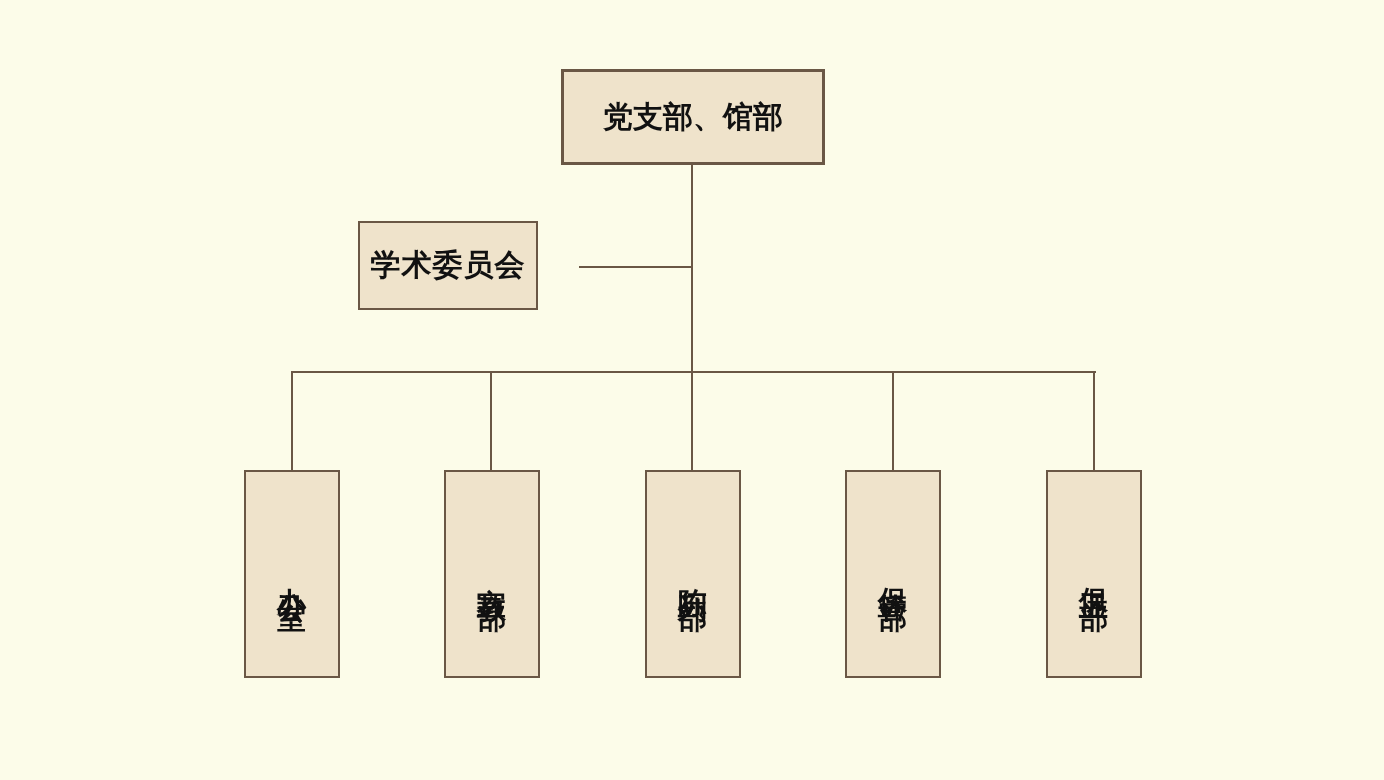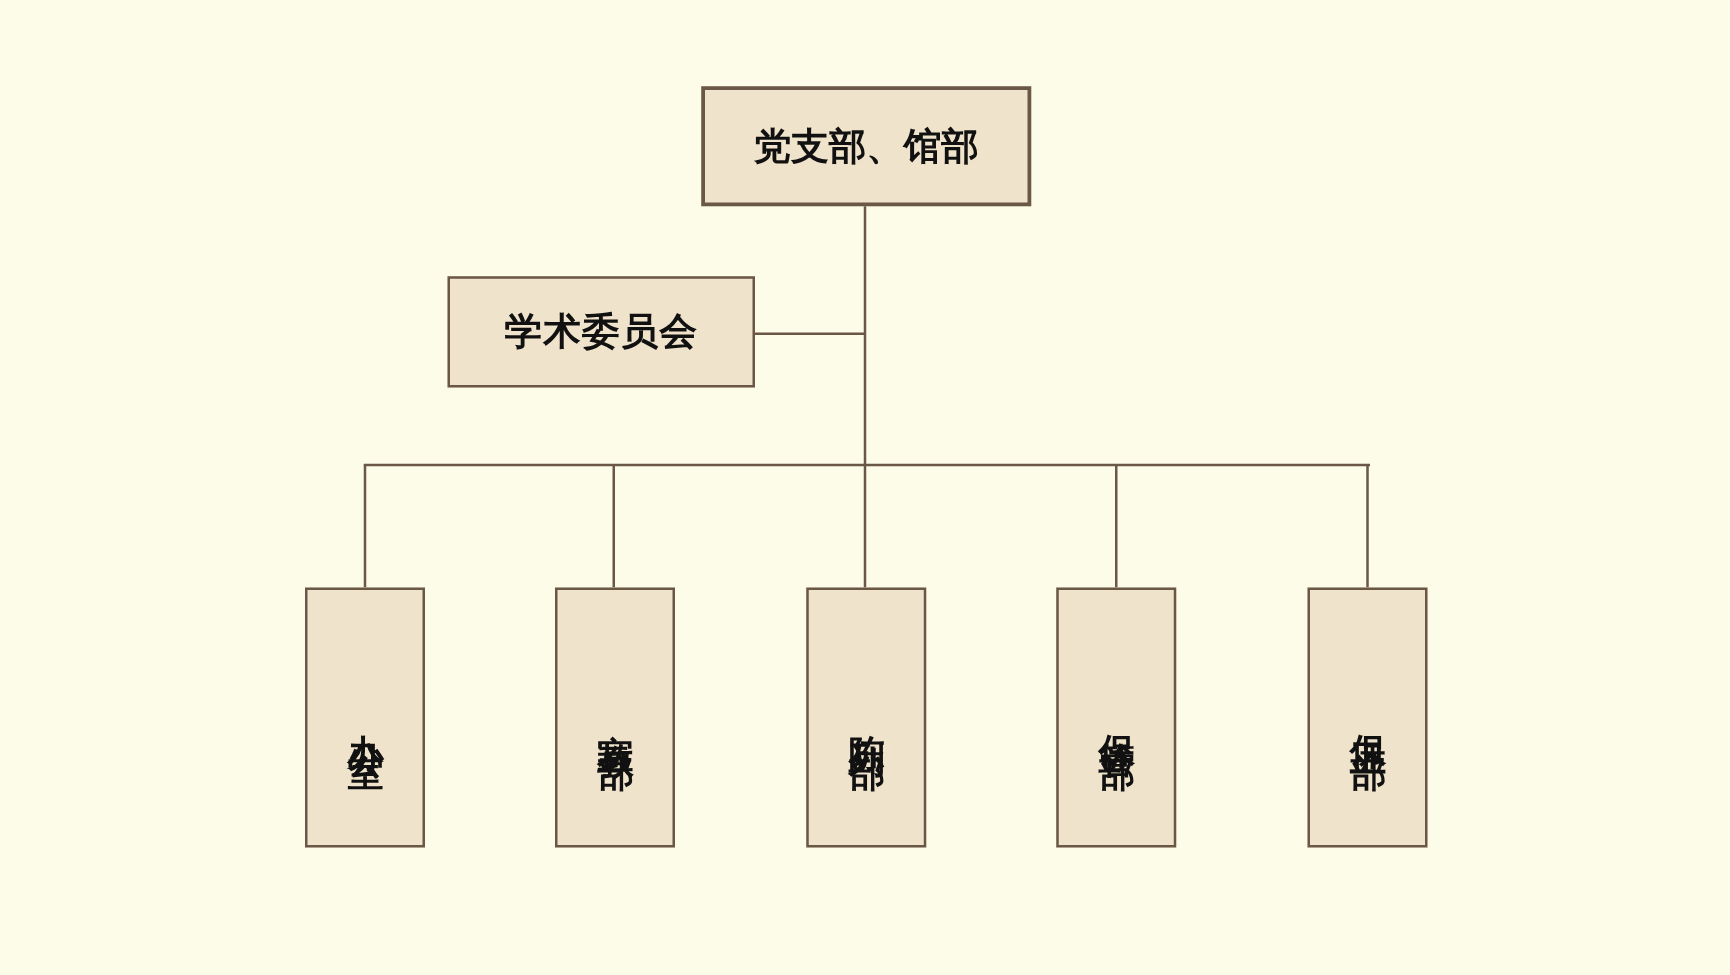--- a/index.html
+++ b/index.html
@@ -28,21 +28,21 @@
     align-items: center;
     justify-content: center;
     color: var(--text);
   }
   .node-root {
     left: 561px; top: 69px; width: 264px; height: 96px;
     border-width: 3px;
   }
   .node-root .label-h { font-size: 30px; font-weight: bold; }
   .node-committee {
-    left: 358px; top: 221px; width: 246px; height: 89px; text-align: center;
+    left: 358px; top: 221px; width: 180px; height: 89px; text-align: center;
   }
   .node-committee .label-h { font-size: 30px; font-weight: bold; letter-spacing: 1px; }
   .node-dept {
     top: 470px; width: 96px; height: 208px;
   }
   .node-dept .label-v {
     writing-mode: vertical-rl;
     text-orientation: upright;
     font-size: 29px;
     font-weight: bold;

